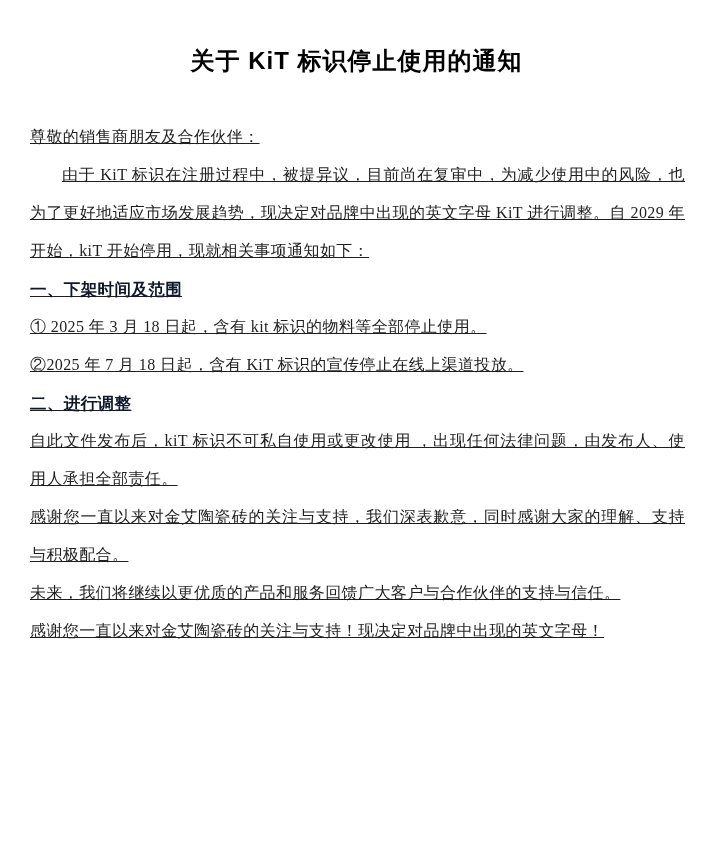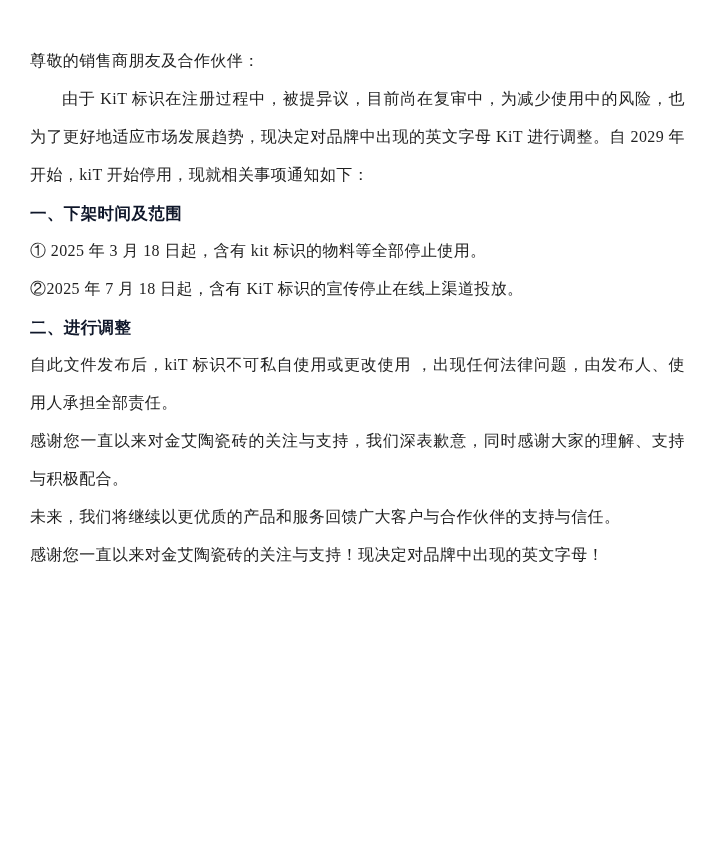--- a/index.html
+++ b/index.html
@@ -35,20 +35,21 @@
     font-size: 24px;
     line-height: 30px;
     color: var(--title, #000);
     letter-spacing: 1px;
   }
   .content {
     margin: 42px 28px 0 30px;
     font-size: 16px;
     line-height: 38px;
     letter-spacing: 0.4px;
+    text-decoration: underline;
   }
   .para {
     text-align: justify;
   }
   .indent {
     text-indent: 2em;
   }
   .heading {
     font-family: "Liberation Sans", sans-serif;
     font-weight: bold;
@@ -63,20 +64,21 @@
   }
   .signature p {
     line-height: 38px;
   }
 </style>
 </head>
 <body>
 
 <div class="page">
 
+  <h1 class="title">关于 KiT 标识停止使用的通知</h1>
 
   <div class="content">
 
     <p class="para">尊敬的销售商朋友及合作伙伴：</p>
 
     <p class="para indent">由于 KiT 标识在注册过程中，被提异议，目前尚在复审中，为减少使用中的风险，也为了更好地适应市场发展趋势，现决定对品牌中出现的英文字母 KiT 进行调整。自 2029 年开始，kiT 开始停用，现就相关事项通知如下：</p>
 
     <h2 class="heading">一、下架时间及范围</h2>
 
     <p class="para">① 2025 年 3 月 18 日起，含有 kit 标识的物料等全部停止使用。</p>

